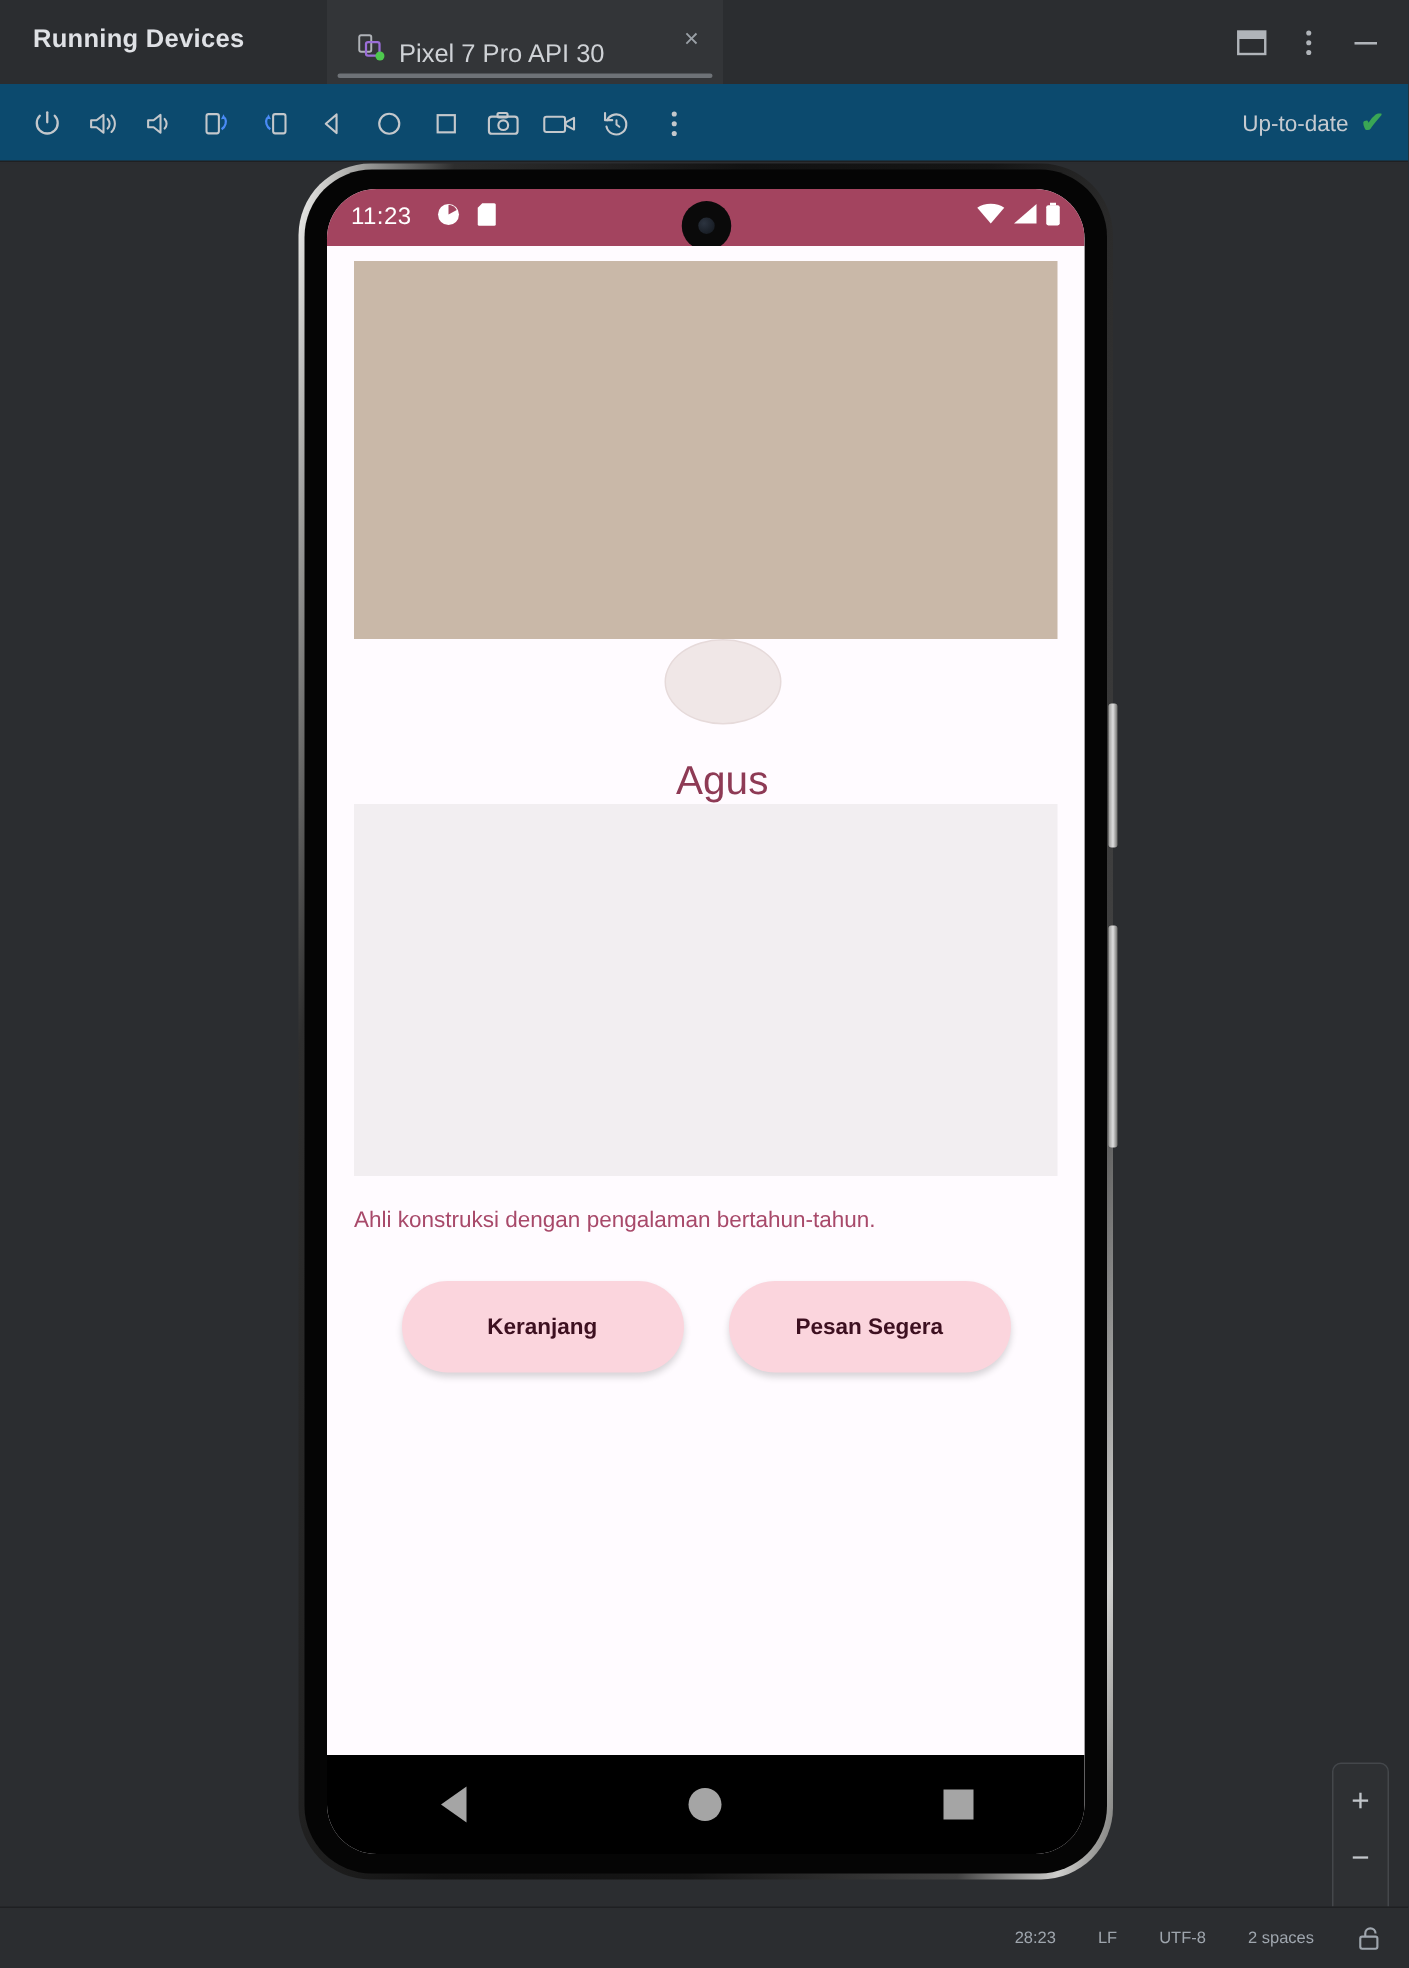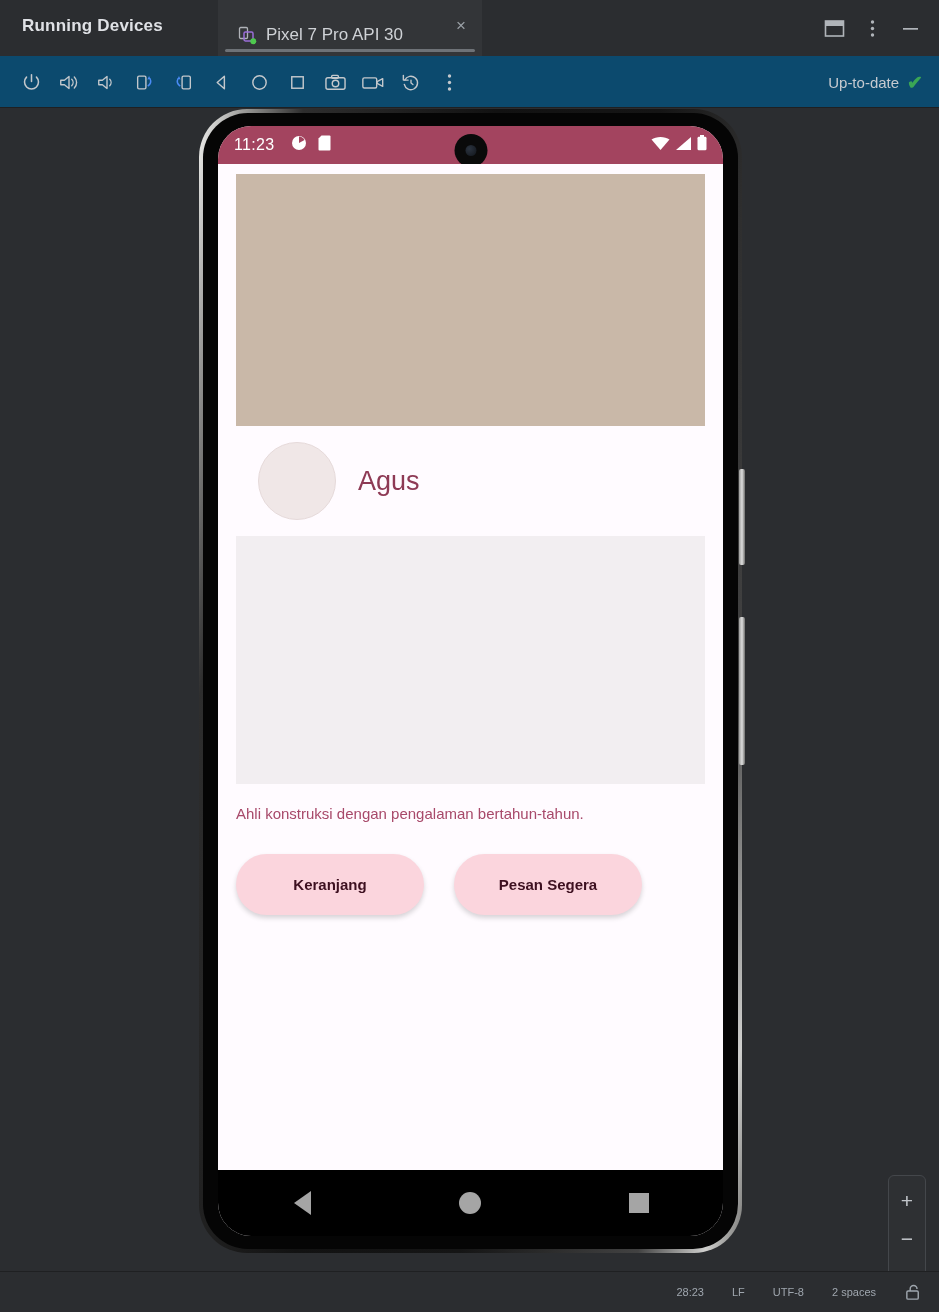--- a/index.html
+++ b/index.html
@@ -19,21 +19,21 @@
   #tool-title {
     position:absolute; left:22px; top:16px;
     font-size:17px; font-weight:bold; color:#dfe1e5;
     letter-spacing:0.2px;
   }
   #device-tab {
     position:absolute; left:218px; top:0px; width:264px; height:56px;
     background:#333538;
   }
   #device-tab .tabinner {
-    display:flex; align-items:flex-start; height:46px; padding-left:19px; gap:9px;margin-top:25px;
+    display:flex; align-items:flex-end; height:46px; padding-left:19px; gap:9px;
   }
   #tab-underline {
     position:absolute; left:7px; bottom:4px; width:250px; height:3px;
     background:#6e7277; border-radius:2px;
   }
   .tab-label { font-size:17px; color:#cfd2d6; white-space:nowrap; }
   .tab-close {
     position:absolute; right:16px; top:17px;
     font-size:17px; color:#9aa0a6; line-height:1;
   }
@@ -110,33 +110,33 @@
 
   
   #app-body {
     position:absolute; left:0; top:38px; right:0; bottom:66px;
     background:#fffbff; padding:0 18px;
   }
   #hero-image {
     margin-top:10px; width:100%; height:252px; background:#c9b8a8;
   }
   #profile-row {
-    display:flex; align-items:center; gap:22px; height:110px; padding-left:22px;
+    display:flex; align-items:center; gap:22px; height:110px; padding-left:22px;flex-direction:column;
   }
   #avatar {
     width:78px; height:78px; border-radius:50%;
     background:#f0e7e7; border:1px solid #e6dada;
   }
   #profile-name { font-size:27px; color:#8e3a55; }
   #detail-image { width:100%; height:248px; background:#f2eef1; }
   #description {
     margin-top:21px; font-size:15px; color:#a8496a; padding-left:0px;
   }
   #btn-row {
-    margin-top:32px; display:flex; gap:30px; 
+    margin-top:32px; display:flex; gap:30px; justify-content:center;
   }
   .app-btn {
     height:61px; min-width:188px; border-radius:31px;
     background:#fbd5dd; color:#3d1020; font-size:15px; font-weight:bold;
     display:flex; align-items:center; justify-content:center;
     box-shadow:0 3px 5px rgba(0,0,0,0.16);
   }
 
   
   #nav-bar {

